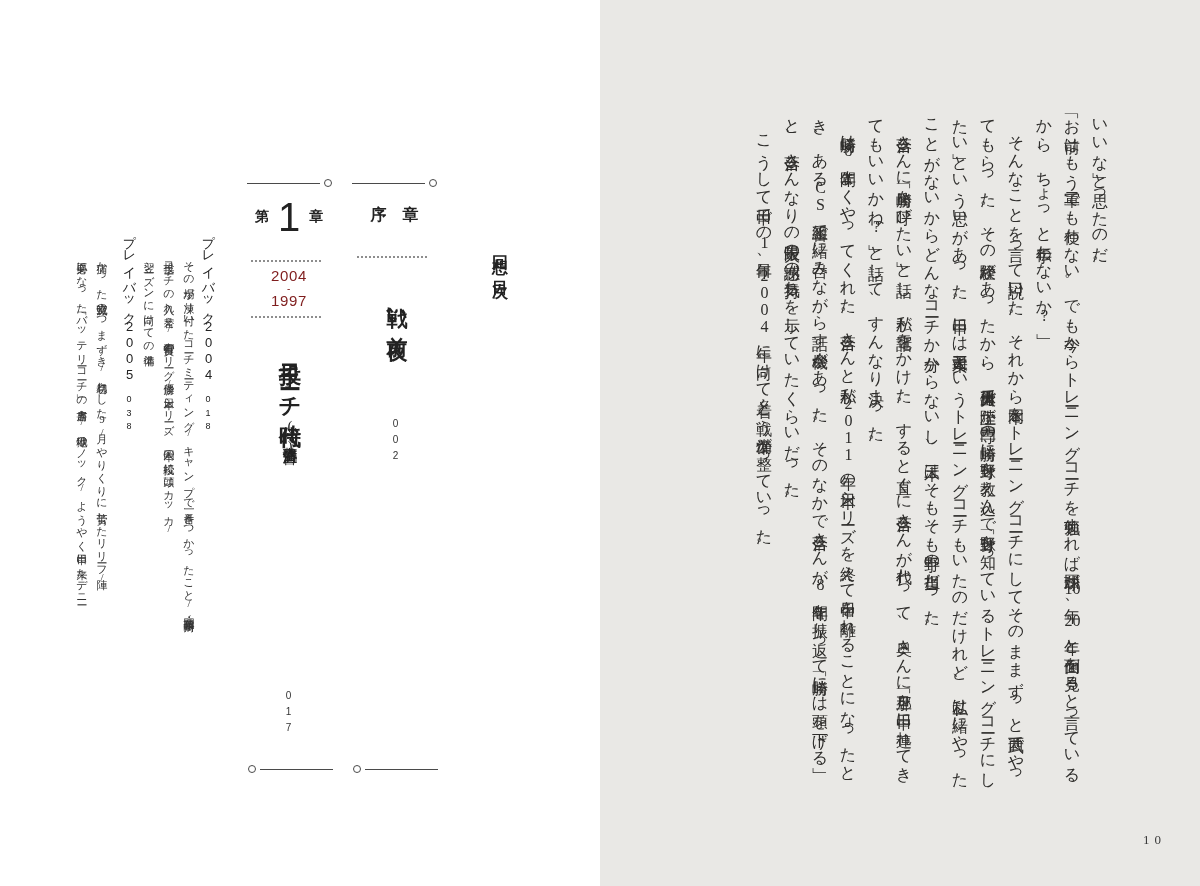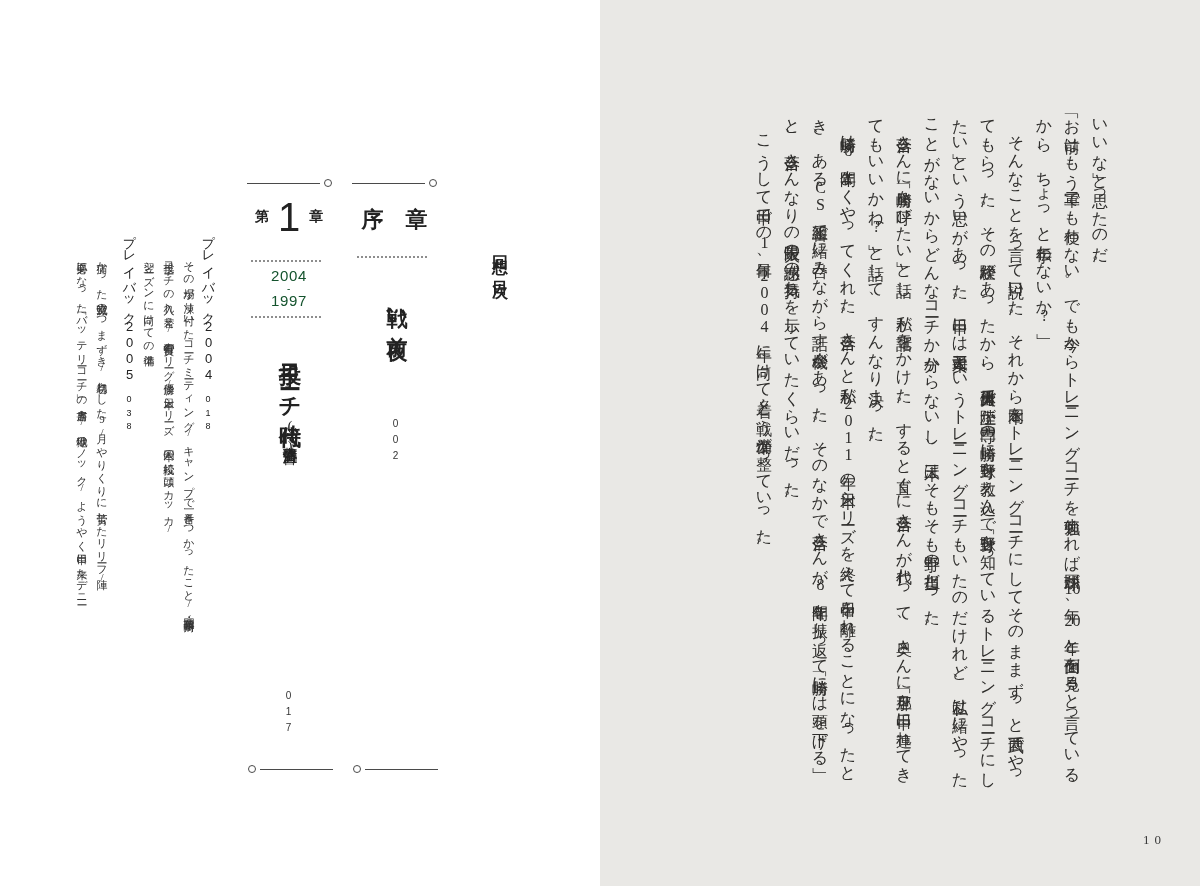--- a/index.html
+++ b/index.html
@@ -23,28 +23,28 @@
   .deco{position:absolute;width:85px;display:flex;align-items:center;}
   .deco .line{flex:1;border-top:1px solid #4a4a4a;height:0;}
   .deco .circle{width:6px;height:6px;border:1px solid #4a4a4a;border-radius:50%;flex:0 0 auto;}
   .deco.top{top:179px;}
   .deco.top .circle{margin-left:4px;}
   .deco.bottom{top:765px;}
   .deco.bottom .circle{margin-right:4px;}
 
   .dots{position:absolute;width:70px;height:0;border-top:2px dotted #8d8d8d;}
 
-  .sec-head{position:absolute;left:352px;top:205px;width:85px;text-align:center;font-size:22px;font-weight:600;color:#222;}
+  .sec-head{position:absolute;left:352px;top:205px;width:85px;text-align:center;font-size:16px;font-weight:600;color:#222;}
   .sec-title-0{left:383px;top:291px;font-size:21px;font-weight:600;letter-spacing:0.12em;color:#222;}
   .sec-page{font-family:"Liberation Sans","DejaVu Sans",sans-serif;font-size:10px;letter-spacing:0.5em;color:#333;}
 
   .chapter-head{position:absolute;left:245px;top:194px;width:88px;height:46px;display:flex;align-items:center;justify-content:center;gap:9px;color:#222;}
   .chapter-head .ch-small{font-size:14px;font-weight:600;}
   .chapter-head .ch-num{font-family:"Liberation Sans","DejaVu Sans",sans-serif;font-size:40px;font-weight:400;line-height:1;}
-  .years{position:absolute;left:245px;top:267px;width:88px;text-align:center;font-family:"Liberation Sans","DejaVu Sans",sans-serif;font-size:15px;font-weight:500;letter-spacing:0.04em;color:#14532d;}
+  .years{position:absolute;left:245px;top:267px;width:88px;text-align:center;font-family:"Liberation Sans","DejaVu Sans",sans-serif;font-size:15px;font-weight:500;letter-spacing:0.04em;color:#7f1d1d;}
   .years div{line-height:18px;}
   .years .dash{font-size:10px;line-height:7px;}
   .sec-title-1{left:275px;top:346px;color:#222;}
   .sec-title-1 .main{font-size:22px;font-weight:600;letter-spacing:0.1em;}
   .sec-title-1 .sub{font-size:15px;font-weight:500;letter-spacing:0.04em;margin-inline-start:6px;}
 
   .toc-head{top:226px;font-family:"Liberation Sans","DejaVu Sans",sans-serif;font-size:13px;font-weight:500;letter-spacing:0.06em;color:#222;}
   .toc-head .toc-page{font-size:9px;letter-spacing:0.4em;margin-inline-start:11px;}
   .toc-item{top:254px;font-size:11px;letter-spacing:0.045em;color:#333;}
 </style>

